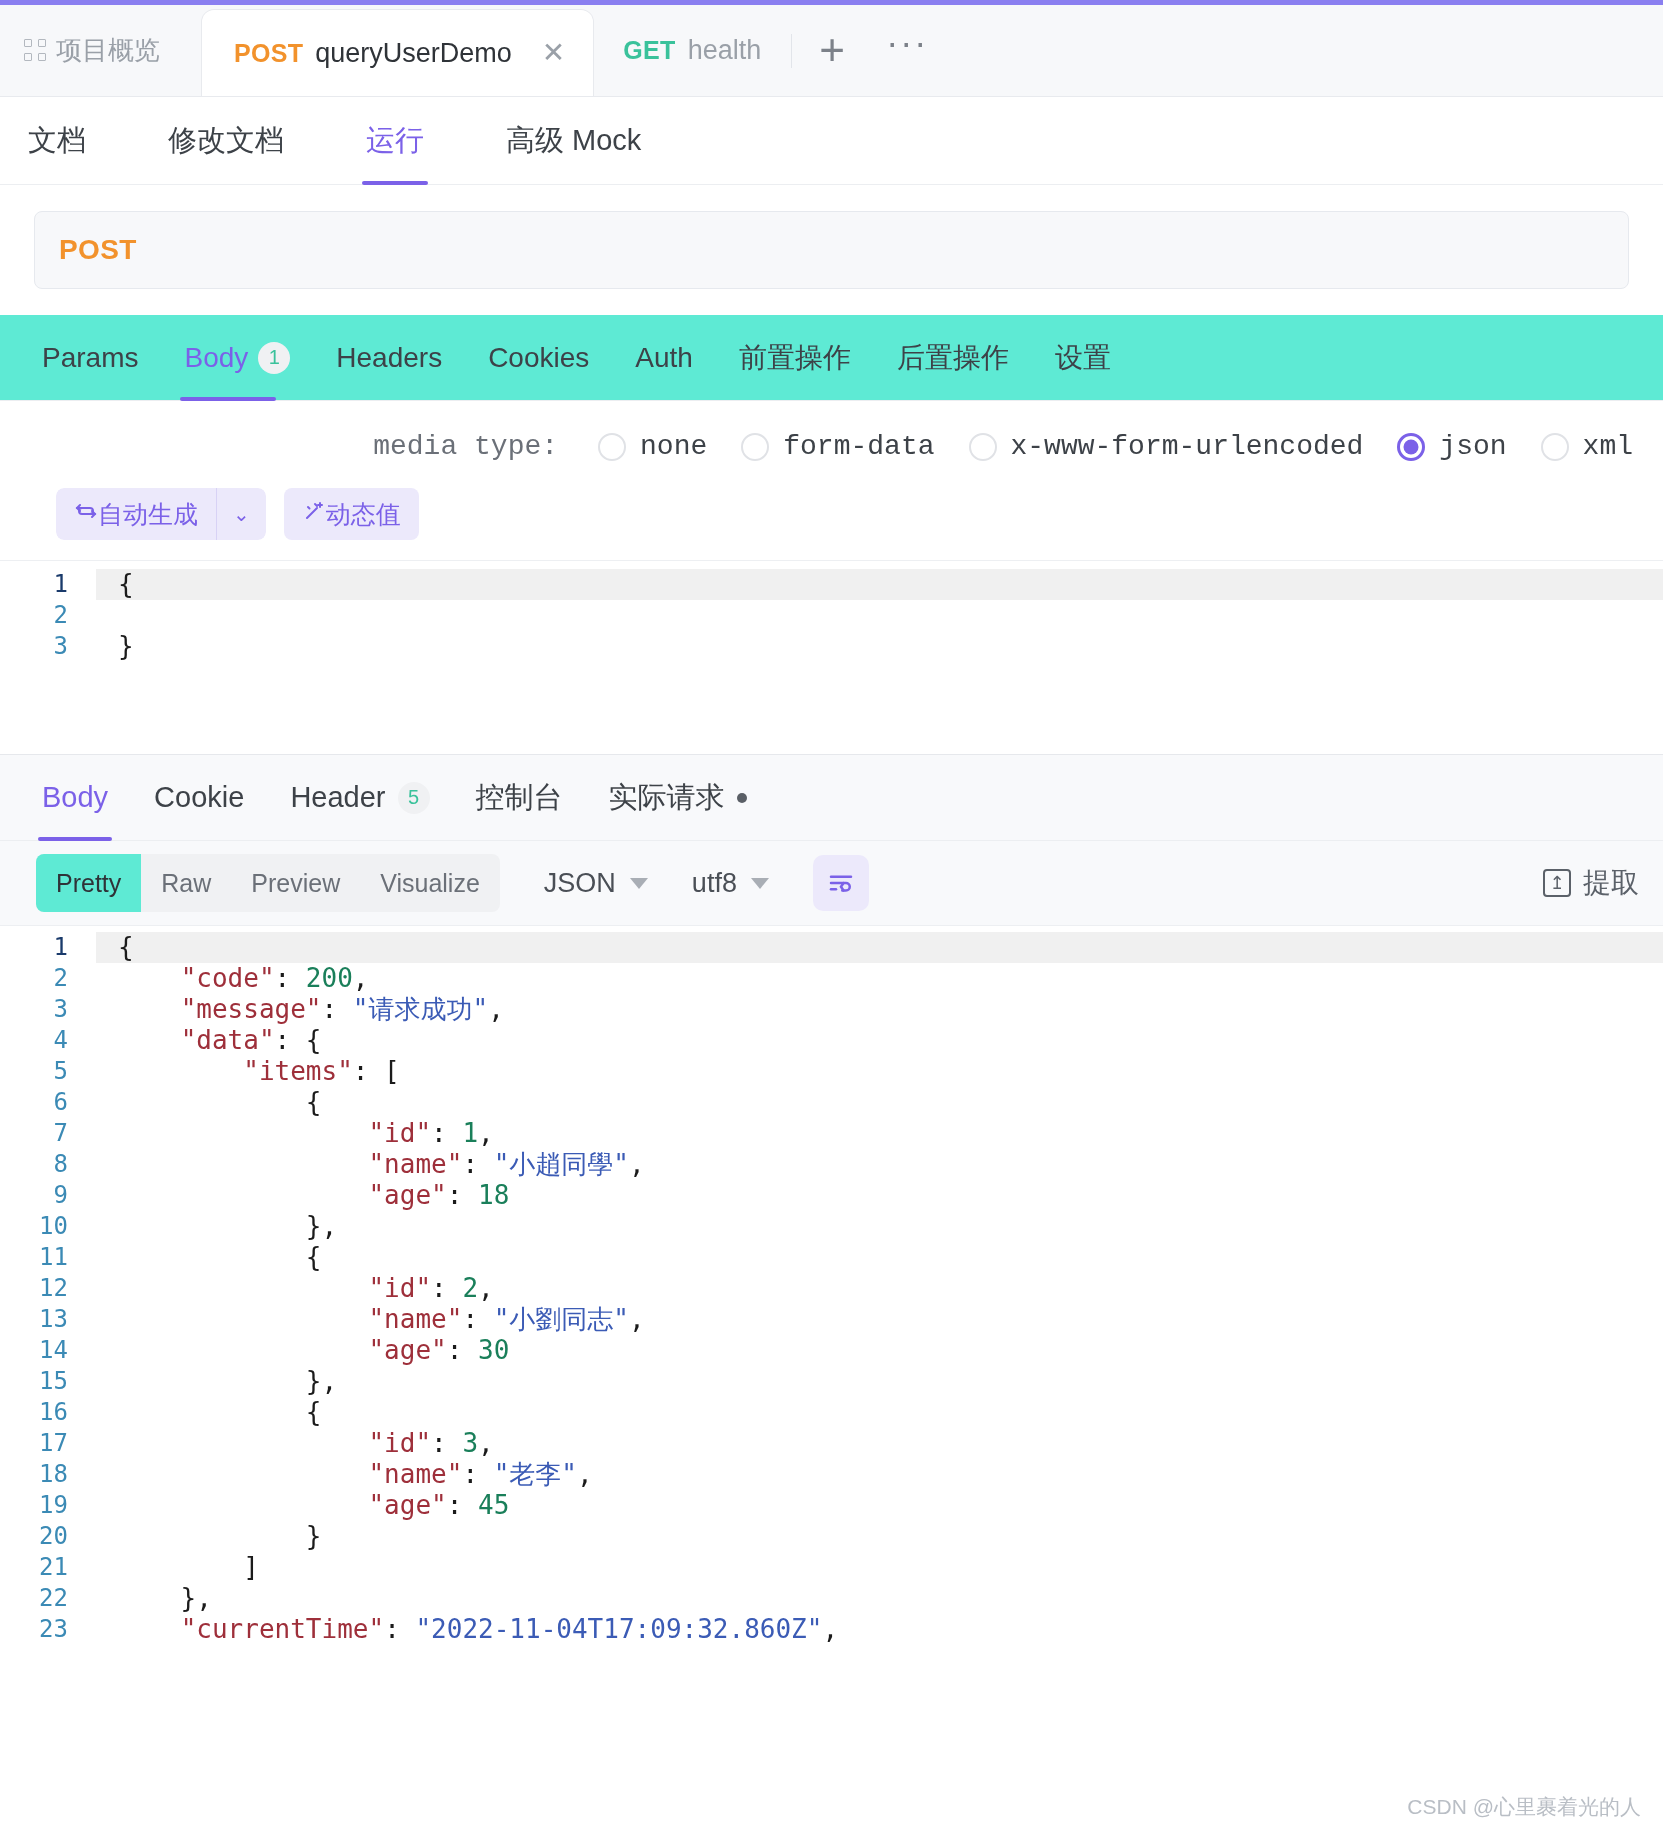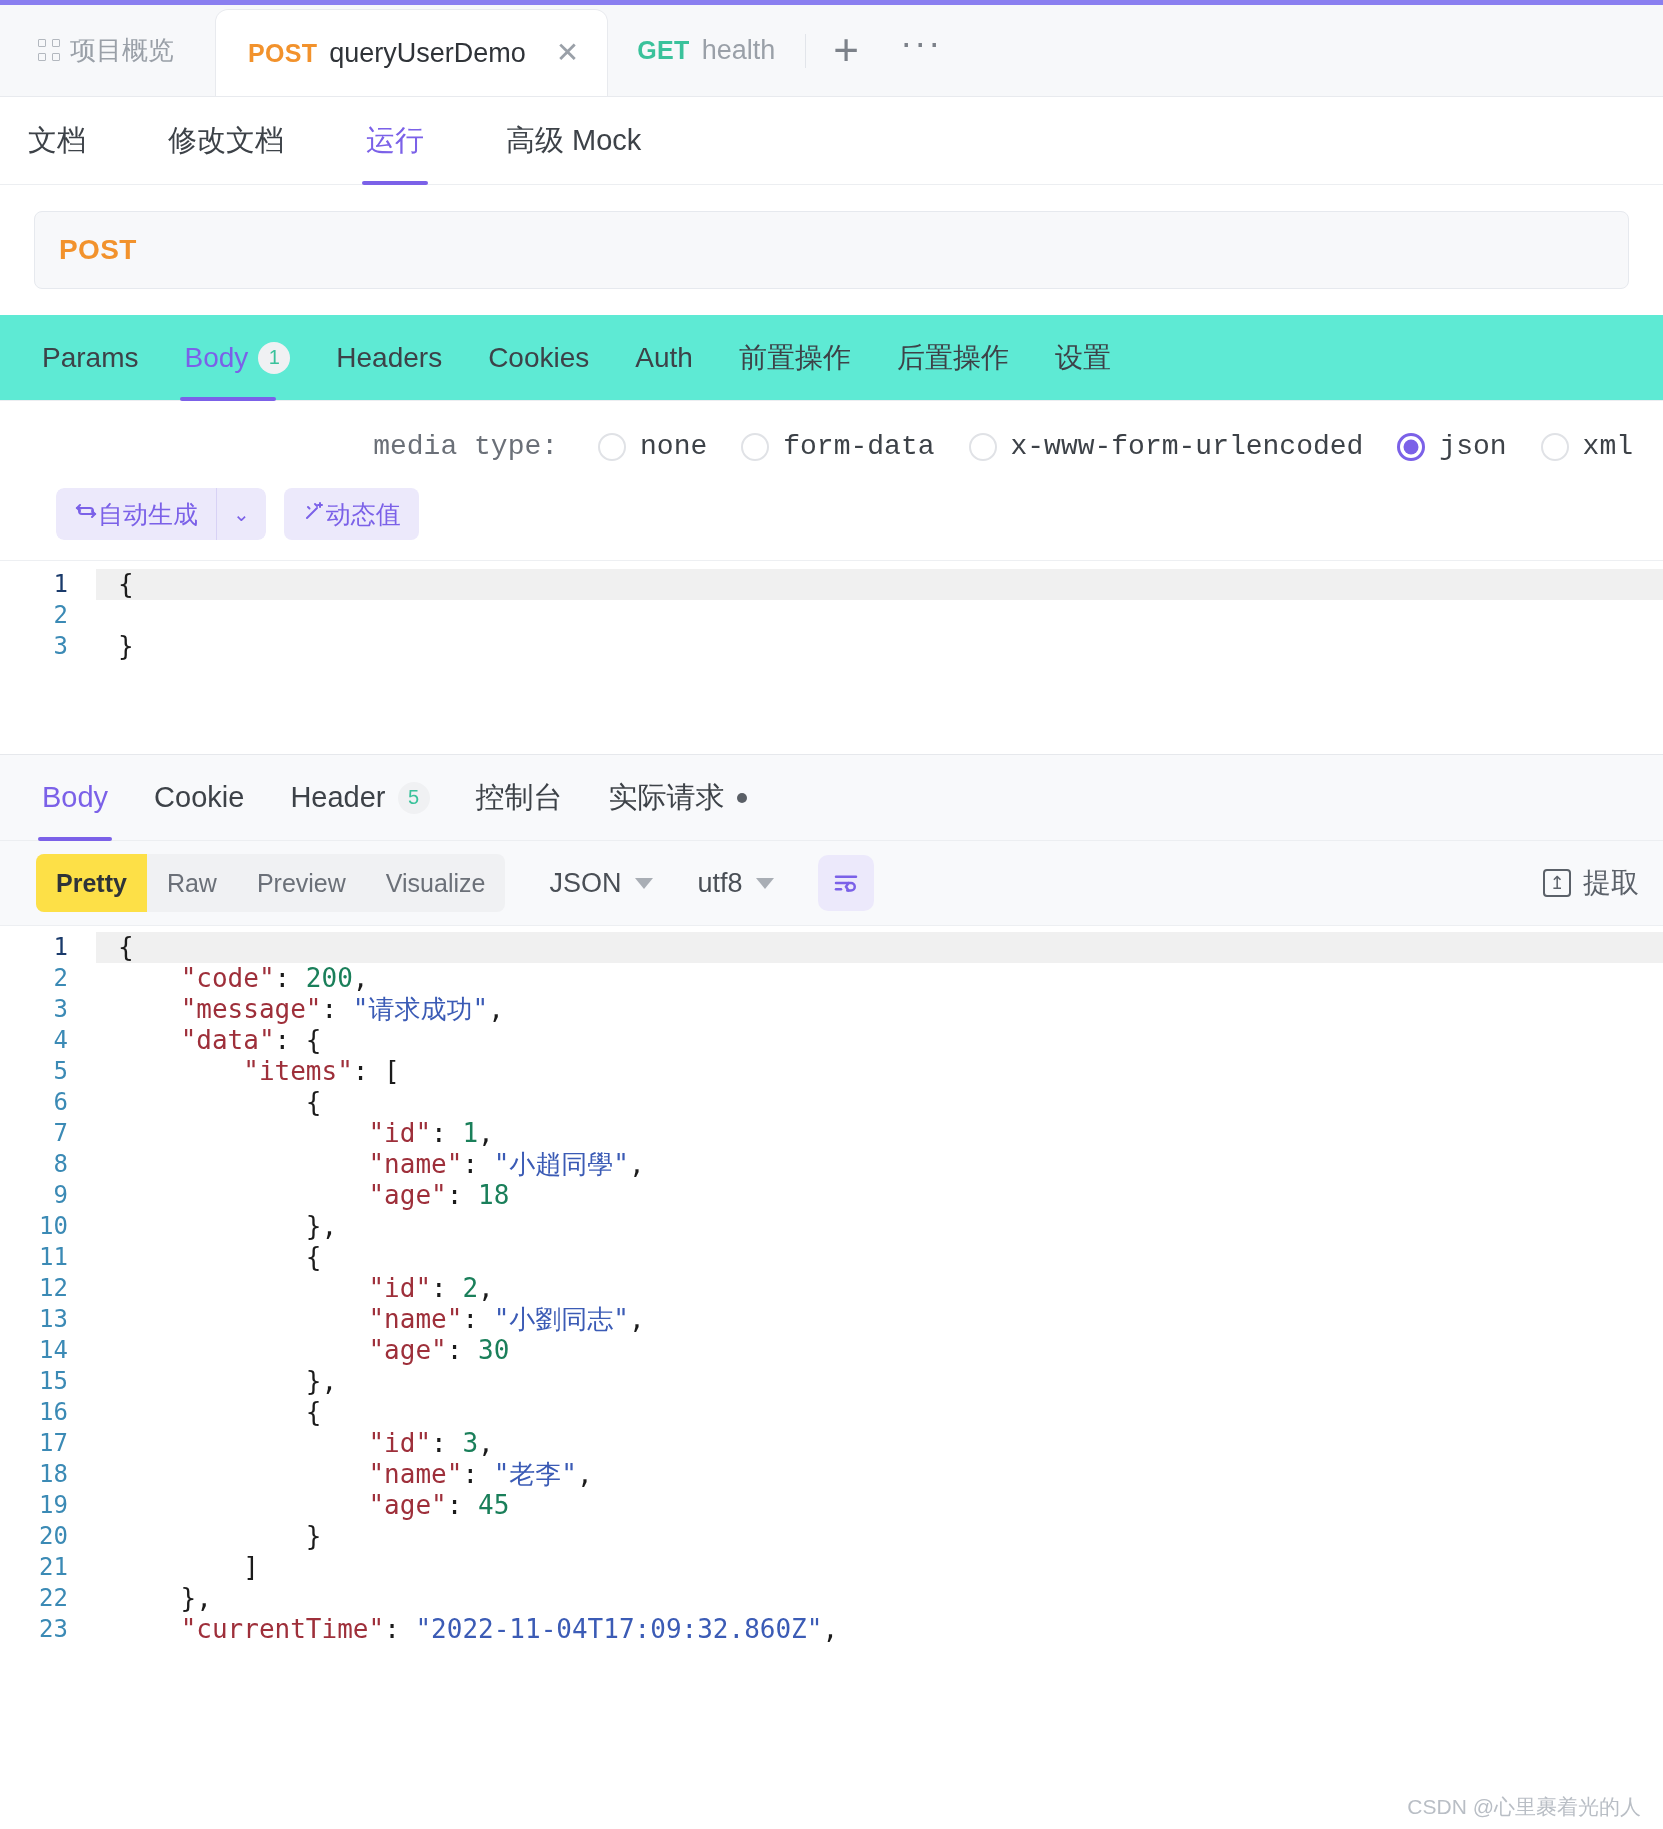--- a/index.html
+++ b/index.html
@@ -26,21 +26,21 @@
     height: 92px;
     display: flex;
     align-items: center;
     gap: 10px;
     padding: 0 30px;
     font-size: 26px;
     color: #9aa0a8;
     white-space: nowrap;
   }
   .tabbar-item.project {
-    padding-left: 38px; padding-right: 42px;
+    padding-left: 24px; padding-right: 42px;
   }
   .grid-icon {
     display: inline-block;
     width: 22px; height: 22px;
     position: relative;
   }
   .grid-icon i {
     position: absolute;
     width: 8px; height: 8px;
     border: 1.6px solid #b3b8bf;
@@ -247,21 +247,21 @@
     gap: 0;
   }
   .segmented {
     display:flex; align-items:center;
     background:#f0f1f3; border-radius:8px; height: 58px; overflow:hidden;
   }
   .seg {
     font-size:25px; color:#6b7078; padding: 0 20px; height:58px;
     display:flex; align-items:center;
   }
-  .seg.active { background:#fde047; color:#2f3338;font-weight:bold; }
+  .seg.active { background:#5eead4; color:#2f3338; }
   .dropdown {
     display:flex; align-items:center; gap:14px;
     font-size:27px; color:#4a4f56; margin-left: 44px;
   }
   .caret-down {
     width:0;height:0;border-left:9px solid transparent;border-right:9px solid transparent;
     border-top:11px solid #a9aeb5; display:inline-block;
   }
   .wrap-btn {
     margin-left: 44px;

